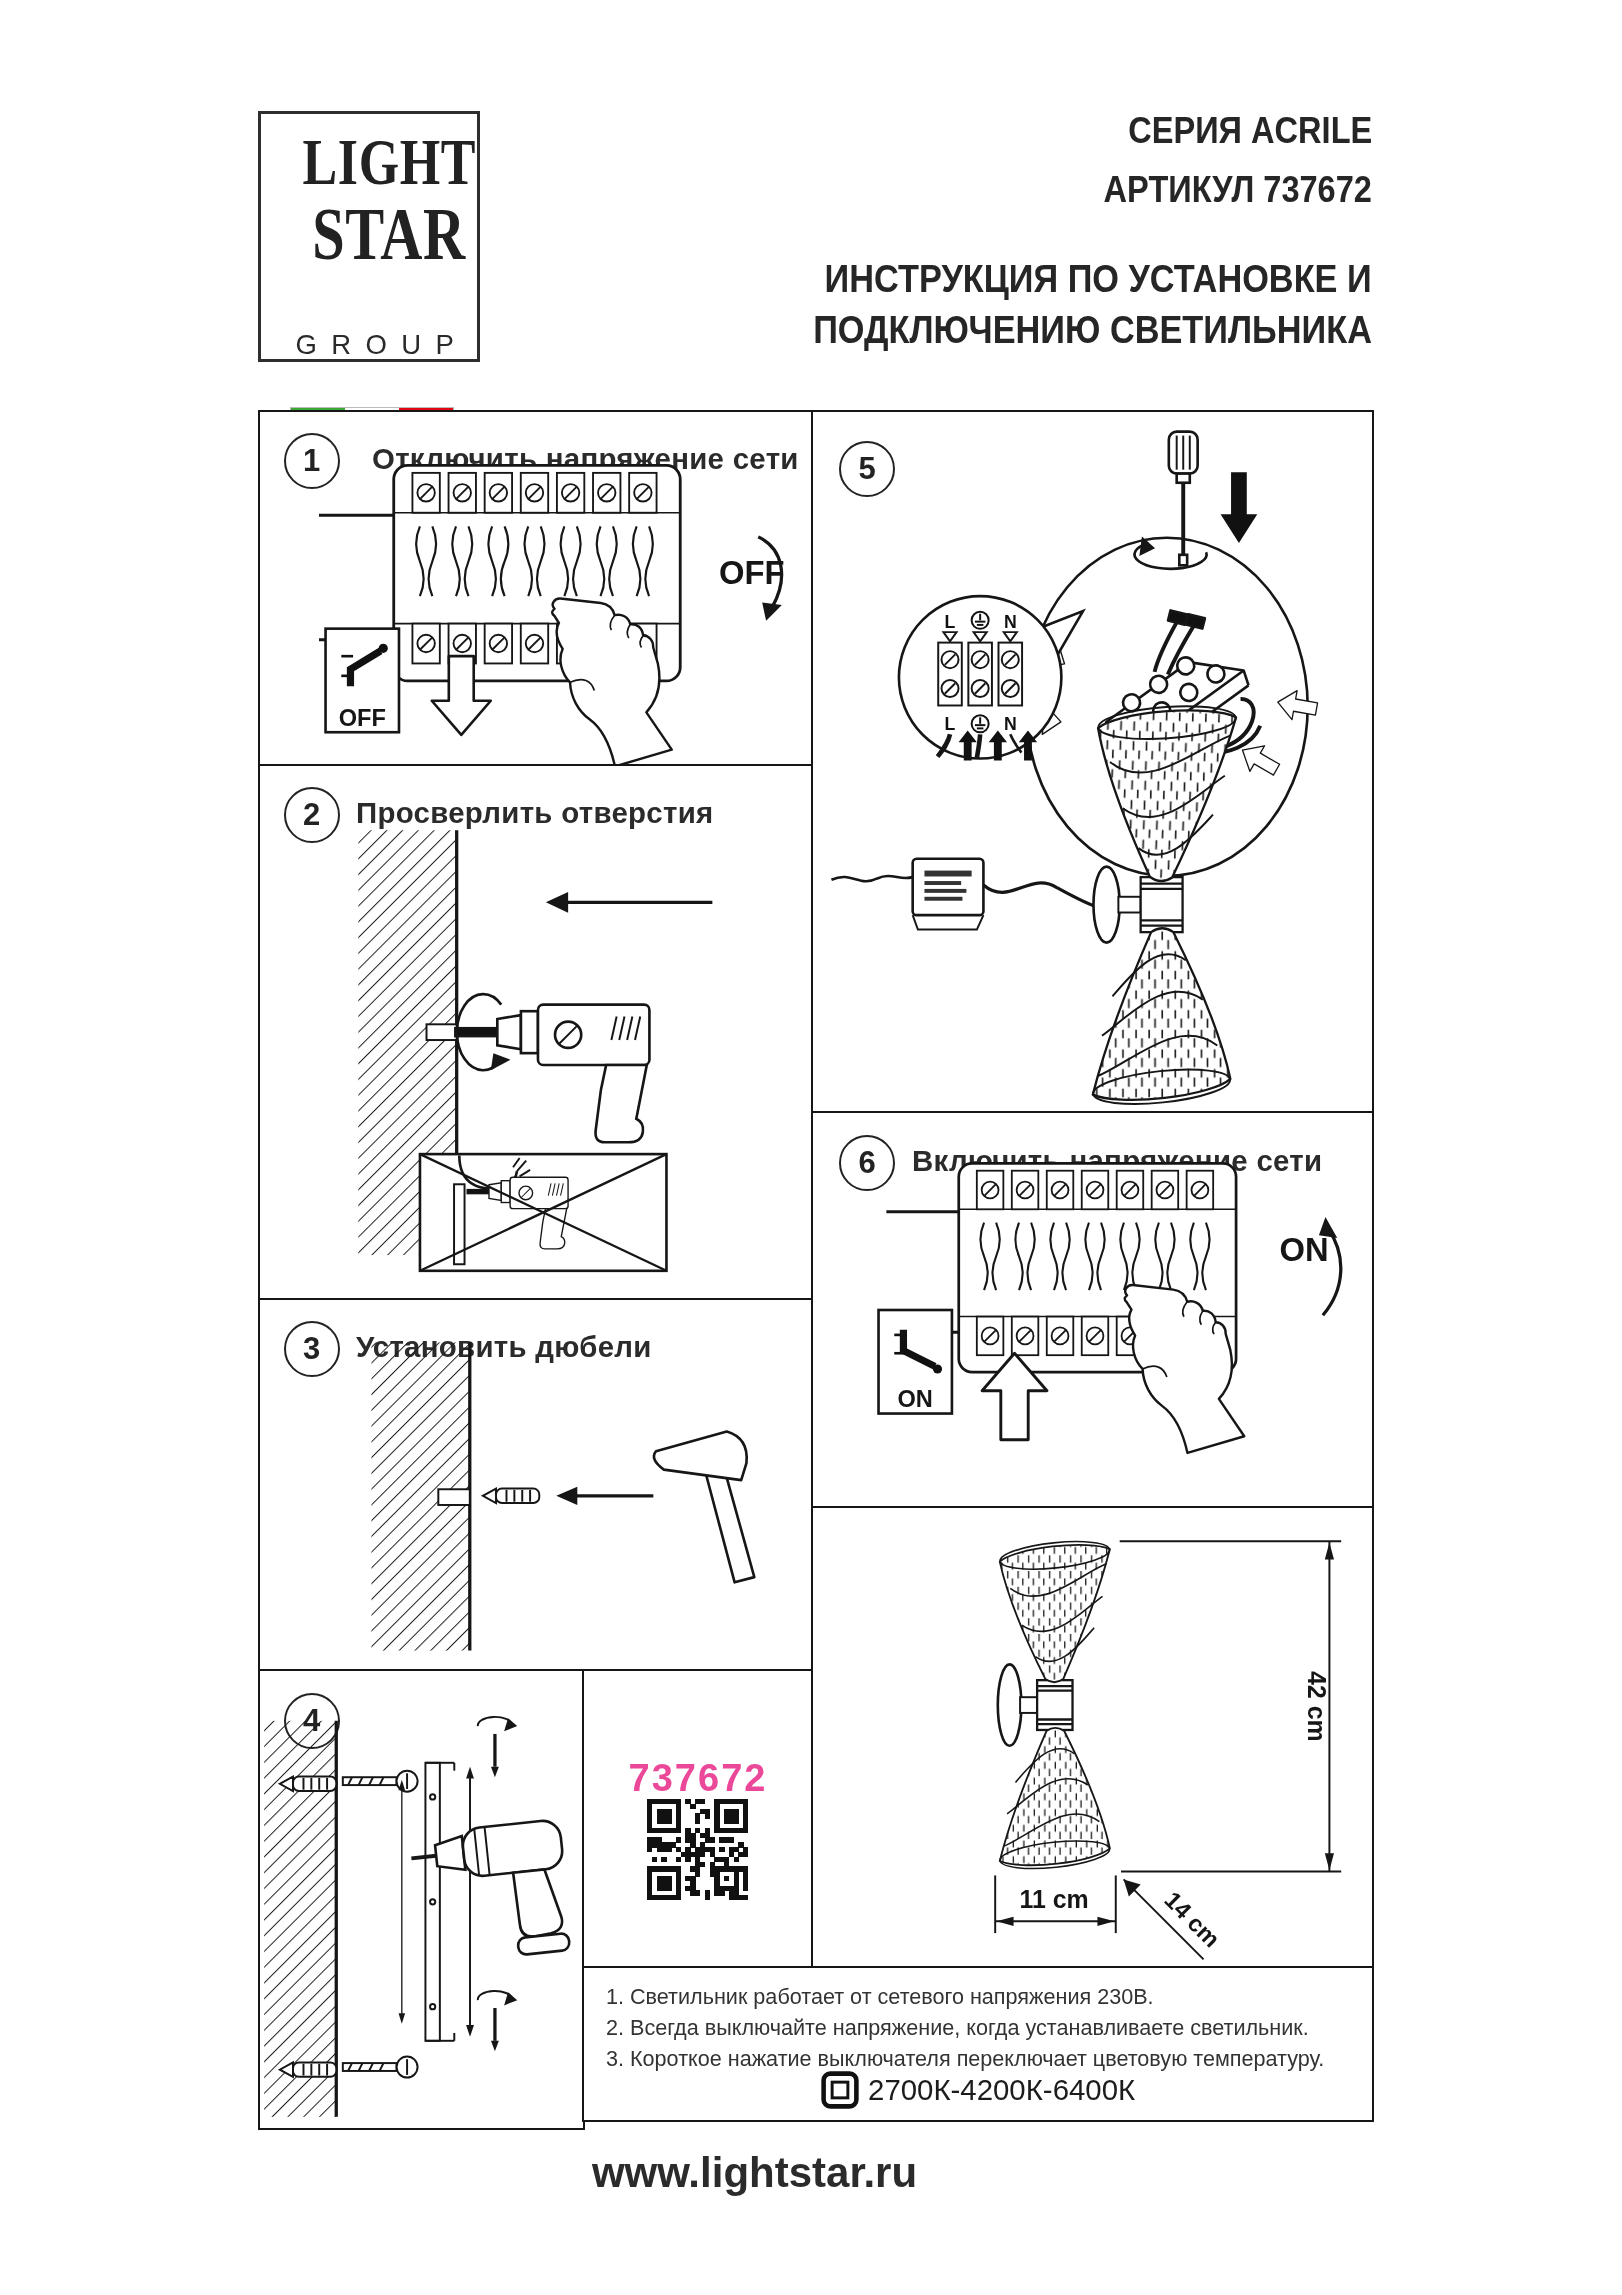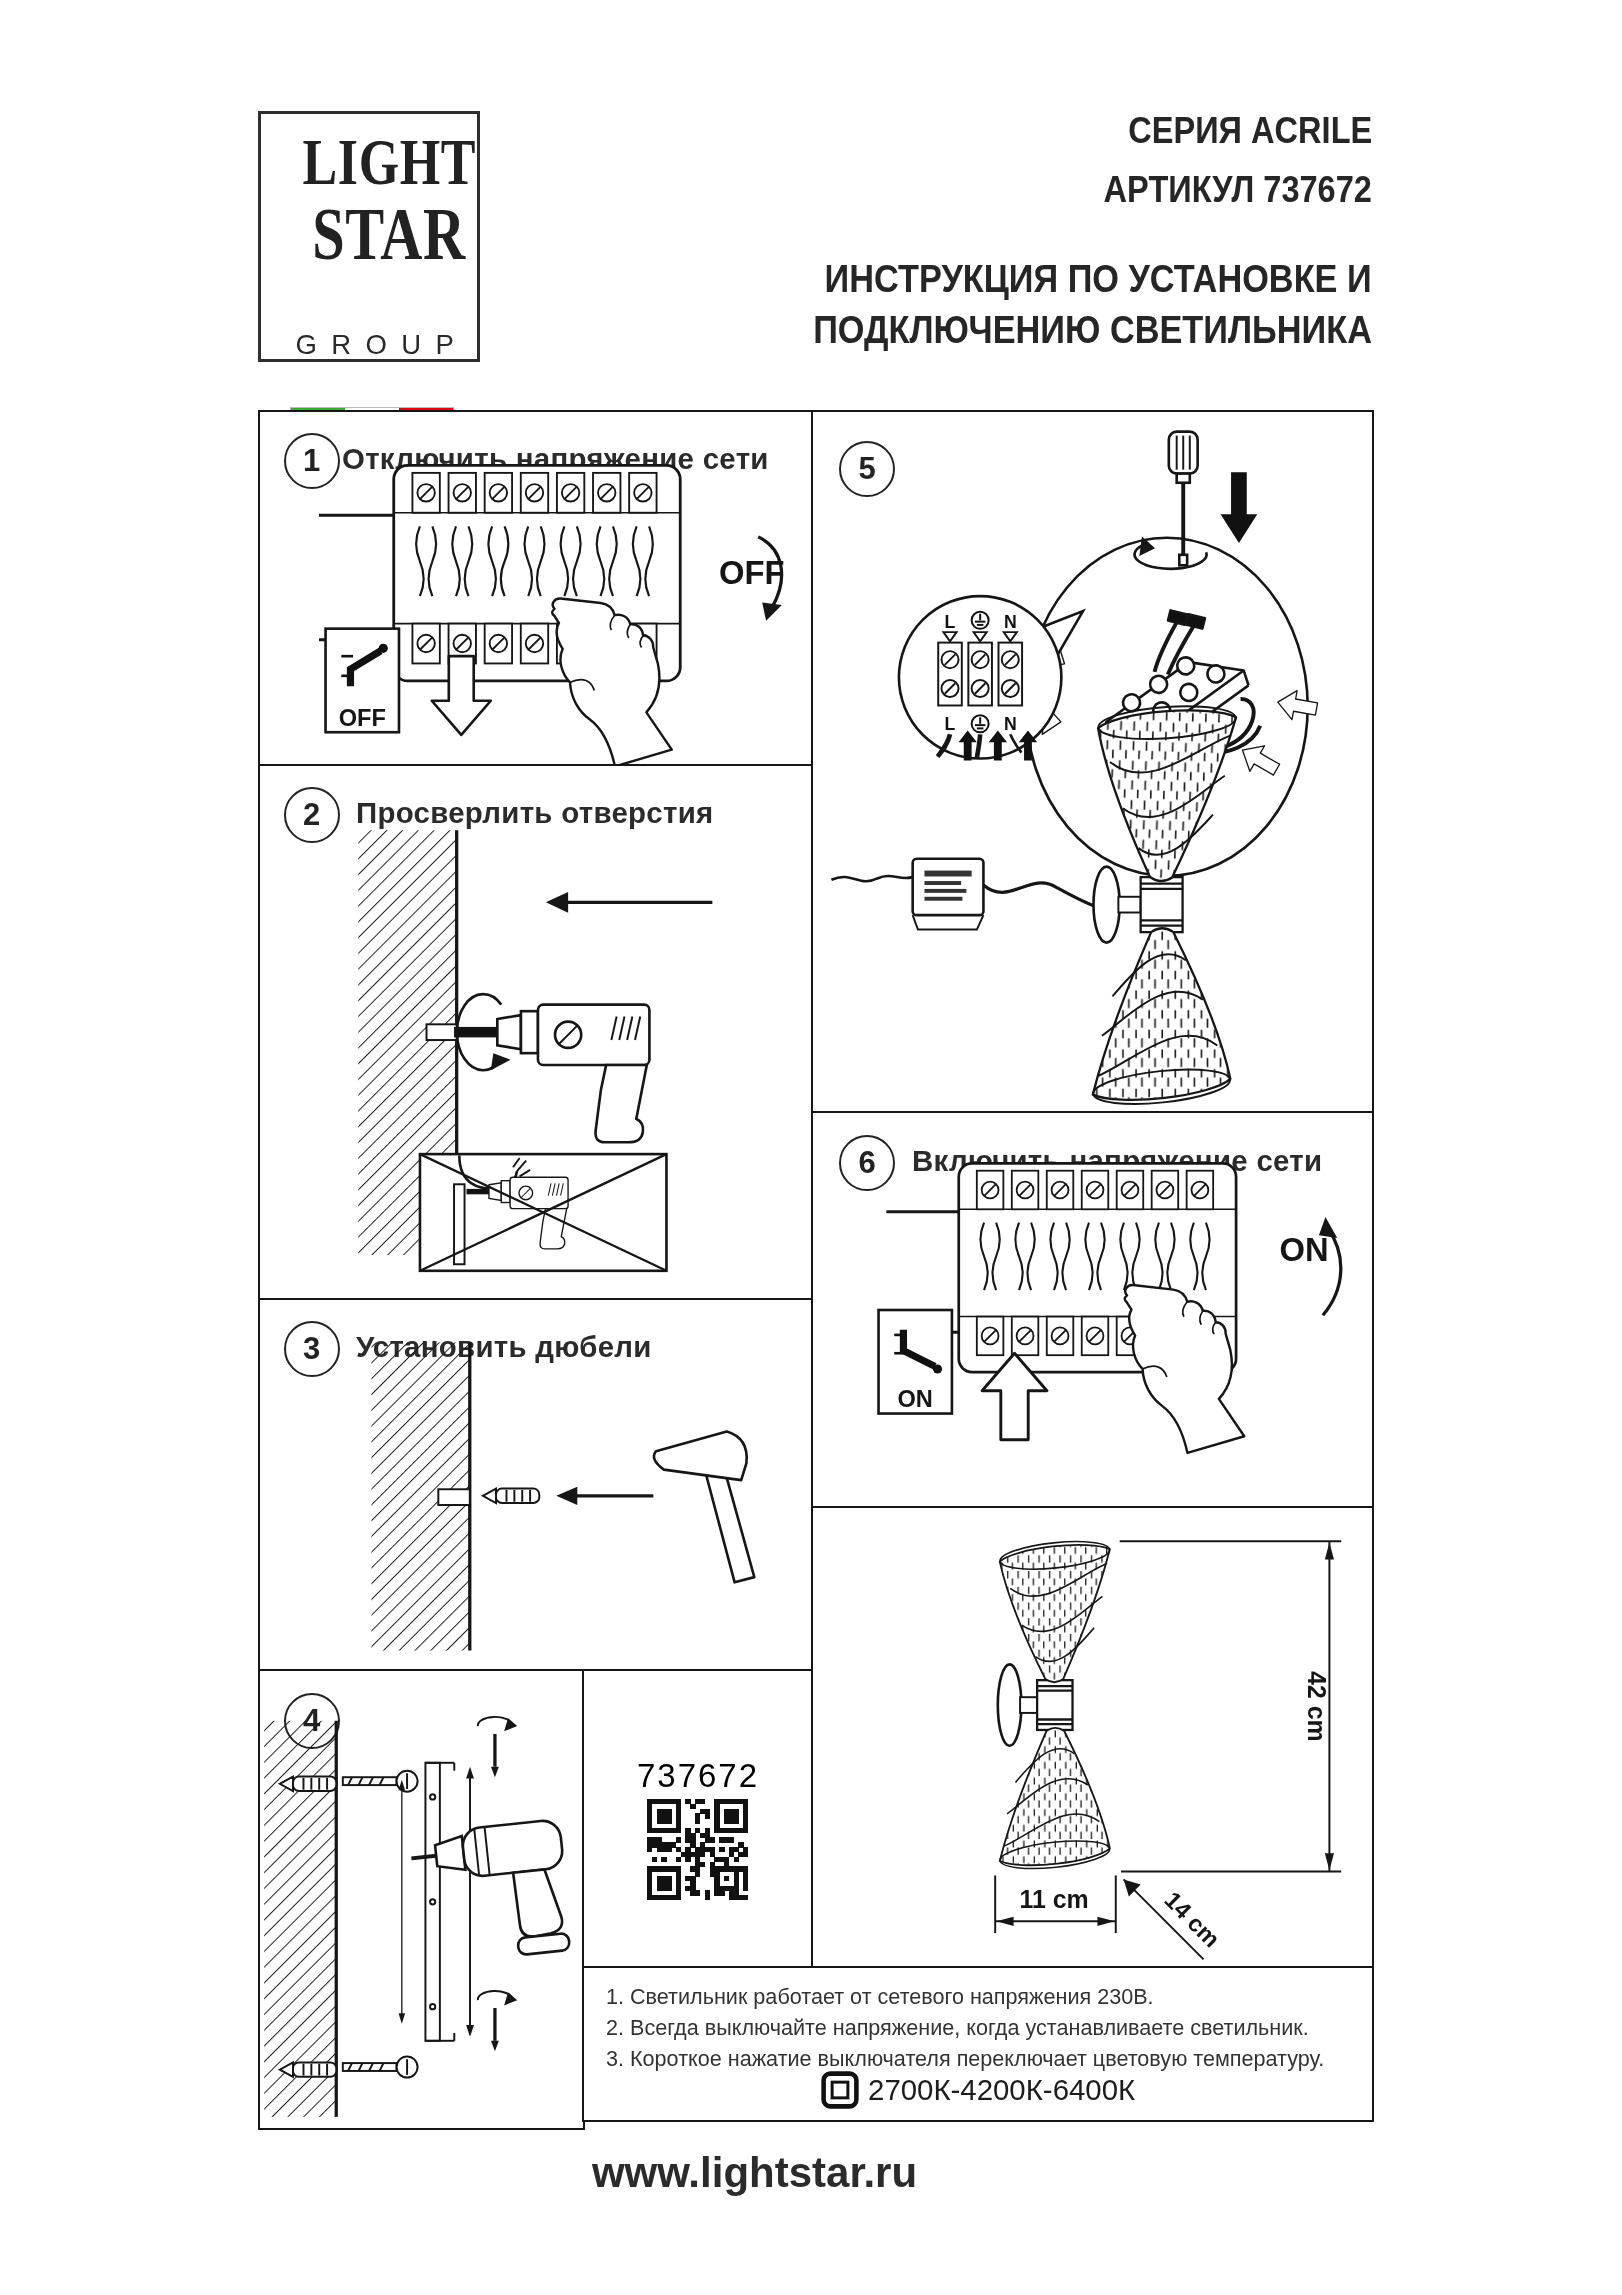--- a/index.html
+++ b/index.html
@@ -19,21 +19,21 @@
   .logotxt{position:absolute;width:100%;text-align:center;font-family:"Liberation Serif", serif;
            font-weight:700;color:#222;transform:scaleX(.8);letter-spacing:0.7px;}
   #logoGroup{position:absolute;width:100%;text-align:left;font-weight:400;color:#2a2a2a;
              letter-spacing:14.4px;text-indent:14.4px;margin-top:40px;}
   #logoFlag{position:absolute;left:29.4px;top:293px;width:164px;height:13px;display:flex;border:0.7px solid #bbb;box-sizing:border-box;}
   #logoFlag div{flex:1;}
   
   #notesTxt{position:absolute;left:22px;top:13px;font-size:21.6px;line-height:31px;color:#333;white-space:nowrap;}
   #tempRow{position:absolute;left:0;top:103px;width:100%;display:flex;align-items:center;justify-content:center;gap:9.2px;}
   #tempTxt{font-size:29.4px;color:#1c1c1c;font-weight:400;}
-  #qrNum{position:absolute;left:0;top:86px;width:100%;text-align:center;font-size:33px;letter-spacing:2px;color:#000000;font-weight:400;}
+  #qrNum{position:absolute;left:0;top:86px;width:100%;text-align:center;font-size:38px;letter-spacing:2px;color:#ec4899;font-weight:700;}
   #footer{position:absolute;left:0;top:2149px;width:1509px;text-align:center;font-size:42px;font-weight:700;color:#2b2b2b;}
   text{font-family:"Liberation Sans", sans-serif;}
 </style>
 </head>
 <body>
 
 <svg width="0" height="0" style="position:absolute">
   <defs>
     <pattern id="hatch" width="17" height="17" patternUnits="userSpaceOnUse" patternTransform="rotate(45)">
       <line x1="0" y1="0" x2="0" y2="17" stroke="#1c1c1c" stroke-width="3"></line>
@@ -222,21 +222,21 @@
     </div>
   </div>
 
   <div class="hline" style="top:110px;font-size:37px;">СЕРИЯ ACRILE</div>
   <div class="hline" style="top:169px;font-size:37px;">АРТИКУЛ 737672</div>
   <div class="hline" style="top:257px;font-size:39px;">ИНСТРУКЦИЯ ПО УСТАНОВКЕ И</div>
   <div class="hline" style="top:308px;font-size:39px;">ПОДКЛЮЧЕНИЮ СВЕТИЛЬНИКА</div>
 
   <div class="panel" style="left:258px;top:410px;width:556px;height:356px;">
     <div class="badge" style="left:23.6px;top:21px;">1</div>
-    <div class="ptitle" style="left:82px;top:30px;">Отключить напряжение сети</div>
+    <div class="ptitle" style="left:112px;top:30px;">Отключить напряжение сети</div>
     <svg class="ill" viewBox="0 0 842 536">
       <g>
           <use href="#sym-breaker" transform="translate(90,62) scale(0.95)"></use>
         </g>
       <text x="700" y="262" font-size="50" font-weight="bold" fill="#161616">OFF</text>
       <g stroke="#161616" fill="none" stroke-width="5">
         <path d="M760,190 C798,208 806,252 782,296"></path>
         <polygon points="766,290 796,294 772,318" fill="#161616" stroke="none"></polygon>
       </g>
       <g>

